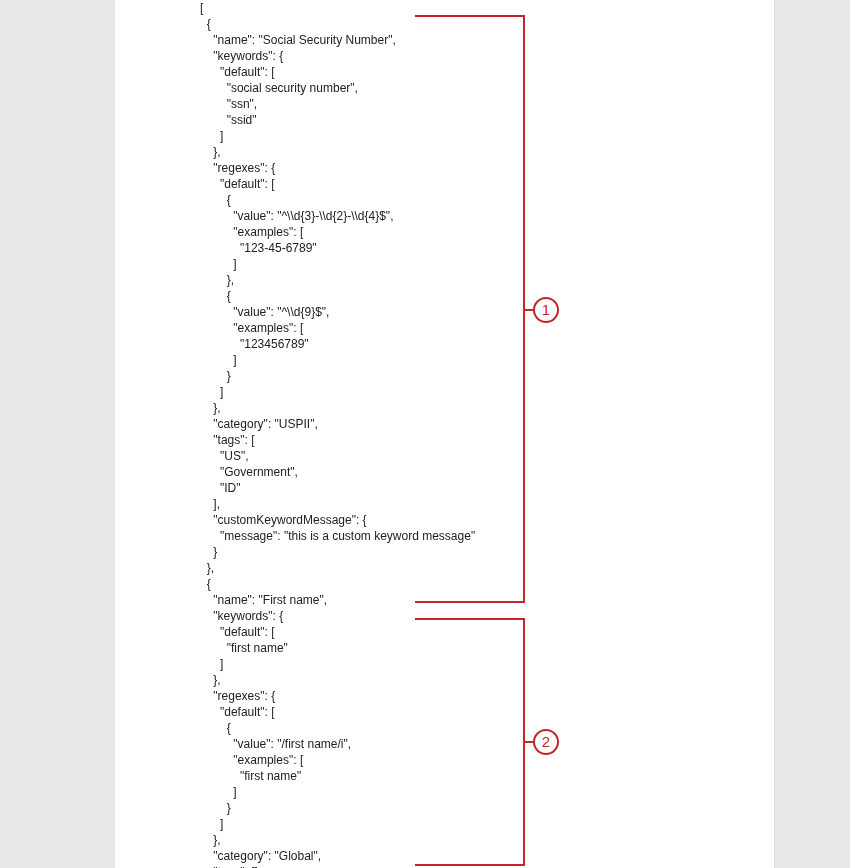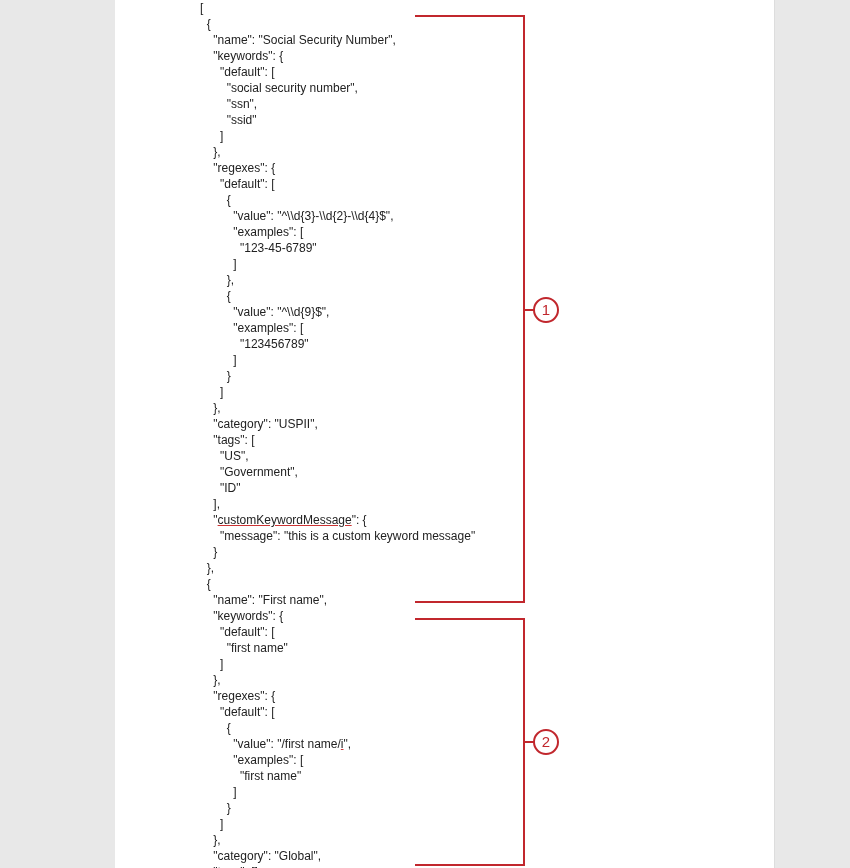--- a/index.html
+++ b/index.html
@@ -30,21 +30,20 @@
     position: absolute;
     left: 85px;
     top: 0;
     font-size: 12px;
     line-height: 16px;
     color: #222;
     white-space: pre;
     font-family: "Helvetica Neue", Helvetica, Arial, sans-serif;
   }
   .code .u {
-    text-decoration: underline;
     text-decoration-color: #c33;
     text-decoration-style: solid;
   }
   .callout-line {
     position: absolute;
     background: #c1272d;
   }
   .callout-bracket {
     position: absolute;
     border-top: 2px solid #c1272d;

